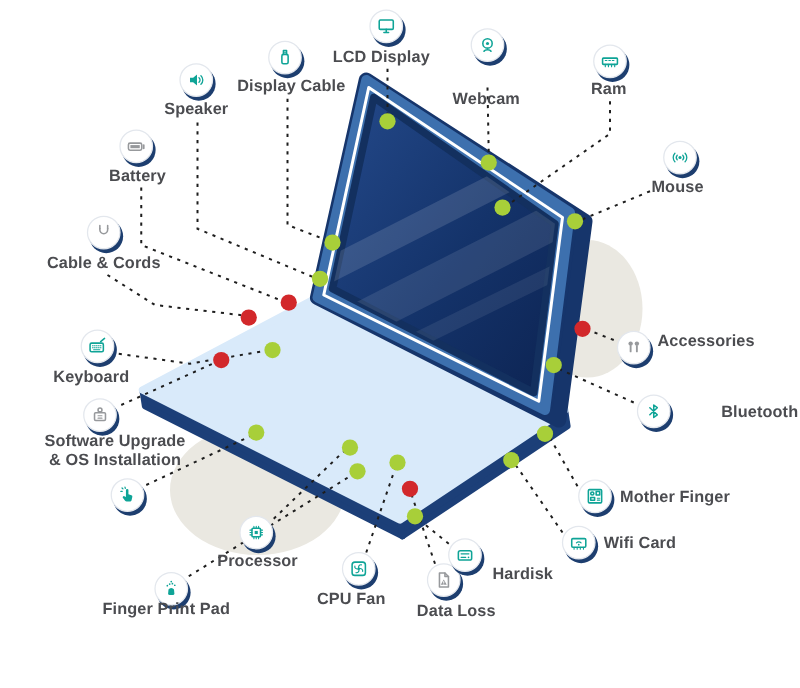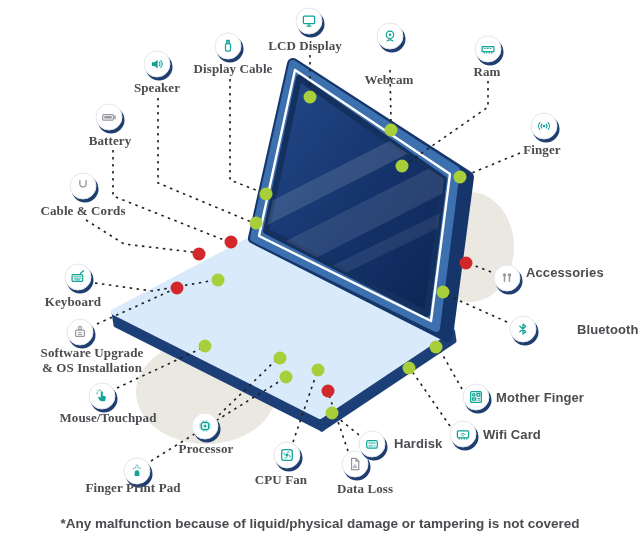--- a/index.html
+++ b/index.html
@@ -7,21 +7,21 @@
          font-family:"Liberation Sans",sans-serif;}
   svg#scene{position:absolute;left:0;top:0;z-index:1;}
   #labels{position:absolute;left:0;top:0;width:640px;height:550px;z-index:3;pointer-events:none;}
   .icon-circle{position:absolute;width:25px;height:25px;border-radius:50%;background:#fff;
     border:1px solid #e3e7ed;box-shadow:2px 3px 0 #1d3e6f;display:flex;align-items:center;
     justify-content:center;transform:translate(-50%,-50%);}
   .icon-circle.covered{color:#0fa;color:#0fa497;}
   .icon-circle.not-covered{color:#97999c;}
   .comp-label{position:absolute;font-weight:700;font-size:13px;line-height:1.15;color:#4b4c50;
     white-space:pre;letter-spacing:.1px;}
-  .comp-label.below{transform:translate(-50%,-50%);text-align:center;font-family:Liberation Serif, serif;}
+  .comp-label.below{transform:translate(-50%,-50%);text-align:center;}
   .comp-label.side{transform:translate(0,-50%);}
   .legend{position:absolute;left:411px;top:481px;display:flex;align-items:center;gap:13px;z-index:3;}
   .legend-item{display:flex;align-items:center;gap:6px;}
   .legend-dot{width:15px;height:15px;border-radius:50%;display:inline-block;}
   .legend-label{font-weight:700;font-size:13px;color:#55565a;white-space:pre;}
   .footnote{position:absolute;left:0;right:0;top:516px;text-align:center;font-weight:700;
     font-size:13.5px;color:#4a4b4f;z-index:3;}
 </style>
 </head>
 <body>
@@ -210,21 +210,21 @@
           <path d="M6 16v3M10 16v3M14 16v3M18 16v3M6 11h2M10.5 11h2M15 11h2" stroke-width="1.5"></path>
         </svg>
       </div>
       <div class="comp-label below" style="left: 487px; top: 72px;">Ram</div>
       <div class="icon-circle covered" style="left: 544px; top: 126px;">
         <svg viewBox="0 0 24 24" width="15" height="15" fill="none" stroke="currentColor" stroke-width="2" stroke-linecap="round" stroke-linejoin="round">
           <circle cx="12" cy="12" r="2" fill="currentColor" stroke="none"></circle>
           <path d="M8.5 9a4.5 4.5 0 000 6M15.5 9a4.5 4.5 0 010 6M5.5 6.5a8 8 0 000 11M18.5 6.5a8 8 0 010 11" stroke-width="1.7"></path>
         </svg>
       </div>
-      <div class="comp-label below" style="left: 542px; top: 150px;">Finger</div>
+      <div class="comp-label below" style="left: 542px; top: 150px;">Mouse</div>
       <div class="icon-circle not-covered" style="left: 109px; top: 117px;">
         <svg viewBox="0 0 24 24" width="15" height="15" fill="none" stroke="currentColor" stroke-width="2" stroke-linecap="round" stroke-linejoin="round">
           <rect x="2" y="8" width="17" height="9" rx="2"></rect>
           <rect x="4.5" y="10.5" width="12" height="4" fill="currentColor" stroke="none"></rect>
           <path d="M21.5 10.5v4" stroke-width="2.4"></path>
         </svg>
       </div>
       <div class="comp-label below" style="left: 110px; top: 141px;">Battery</div>
       <div class="icon-circle not-covered" style="left: 83px; top: 186px;">
         <svg viewBox="0 0 24 24" width="15" height="15" fill="none" stroke="currentColor" stroke-width="2" stroke-linecap="round" stroke-linejoin="round">
@@ -249,21 +249,20 @@
         </svg>
       </div>
       <div class="comp-label below" style="left: 92px; top: 361px;">Software Upgrade
 &amp; OS Installation</div>
       <div class="icon-circle covered" style="left: 102px; top: 396px;">
         <svg viewBox="0 0 24 24" width="15" height="15" fill="none" stroke="currentColor" stroke-width="2" stroke-linecap="round" stroke-linejoin="round">
           <path fill="currentColor" stroke="none" d="M10 6a1.6 1.6 0 013.2 0v5l3.8 1.2a1.8 1.8 0 011.2 2l-1 4.5a2 2 0 01-2 1.6h-4.3a2.6 2.6 0 01-2-1L6 15.5a1.5 1.5 0 012-2l2 1.2z"></path>
           <path d="M5 3l1.2 1.2M3.5 7.5h1.7M8.8 2l.4 1.6" stroke-width="1.6"></path>
         </svg>
       </div>
-      <div class="comp-label below" style="left: 108px; top: 418px;">Mouse/Touchpad</div>
       <div class="icon-circle covered" style="left: 137px; top: 471px;">
         <svg viewBox="0 0 24 24" width="15" height="15" fill="none" stroke="currentColor" stroke-width="2" stroke-linecap="round" stroke-linejoin="round">
           <path fill="currentColor" stroke="none" d="M8.5 13a4 4 0 017 0l.5 5a2 2 0 01-2 2h-4a2 2 0 01-2-2z"></path>
           <path d="M7 8v.01M10 6v.01M13.5 5.5v.01M16.5 7.5v.01M12 2.8v.01" stroke-width="2.2"></path>
         </svg>
       </div>
       <div class="comp-label below" style="left: 133px; top: 488px;">Finger Print Pad</div>
       <div class="icon-circle covered" style="left: 205px; top: 426px;">
         <svg viewBox="0 0 24 24" width="15" height="15" fill="none" stroke="currentColor" stroke-width="2" stroke-linecap="round" stroke-linejoin="round">
           <rect x="6.5" y="6.5" width="11" height="11" rx="1.5"></rect>
@@ -289,21 +288,21 @@
         </svg>
       </div>
       <div class="comp-label below" style="left: 345px; top: 489px; padding-left: 40px;">Data Loss</div>
       <div class="icon-circle covered" style="left: 372px; top: 444px;">
         <svg viewBox="0 0 24 24" width="15" height="15" fill="none" stroke="currentColor" stroke-width="2" stroke-linecap="round" stroke-linejoin="round">
           <rect x="3.5" y="6.5" width="17" height="12" rx="2.5"></rect>
           <path d="M7 10.5h10M7 15h6" stroke-width="1.5"></path>
           <circle cx="16.5" cy="15" r="1.1" fill="currentColor" stroke="none"></circle>
         </svg>
       </div>
-      <div class="comp-label side" style="left: 394px; top: 444px;">Hardisk</div>
+      <div class="comp-label side" style="left: 394px; top: 460px;">Hardisk</div>
       <div class="icon-circle covered" style="left: 463px; top: 434px;">
         <svg viewBox="0 0 24 24" width="15" height="15" fill="none" stroke="currentColor" stroke-width="2" stroke-linecap="round" stroke-linejoin="round">
           <rect x="3" y="7" width="18" height="11" rx="1.5"></rect>
           <path d="M6 18v2.5M10 18v2.5M14 18v2.5M18 18v2.5" stroke-width="1.4"></path>
           <path d="M9 12.5a4.2 4.2 0 016 0" stroke-width="1.5"></path>
           <circle cx="12" cy="14.8" r="1.1" fill="currentColor" stroke="none"></circle>
         </svg>
       </div>
       <div class="comp-label side" style="left: 483px; top: 435px;">Wifi Card</div>
       <div class="icon-circle covered" style="left: 476px; top: 397px;">
@@ -326,14 +325,13 @@
         <svg viewBox="0 0 24 24" width="15" height="15" fill="none" stroke="currentColor" stroke-width="2" stroke-linecap="round" stroke-linejoin="round">
           <circle cx="8" cy="7" r="2.8" fill="currentColor" stroke="none"></circle>
           <path d="M8 10v7" stroke-width="2.4"></path>
           <circle cx="16" cy="7" r="2.8" fill="currentColor" stroke="none"></circle>
           <path d="M16 10v7" stroke-width="2.4"></path>
         </svg>
       </div>
       <div class="comp-label side" style="left: 526px; top: 273px;">Accessories</div>
     </div>
 
-  <div class="footnote">*Any malfunction because of liquid/physical damage or tampering is not covered</div>
 </div>
 
 </body></html>

